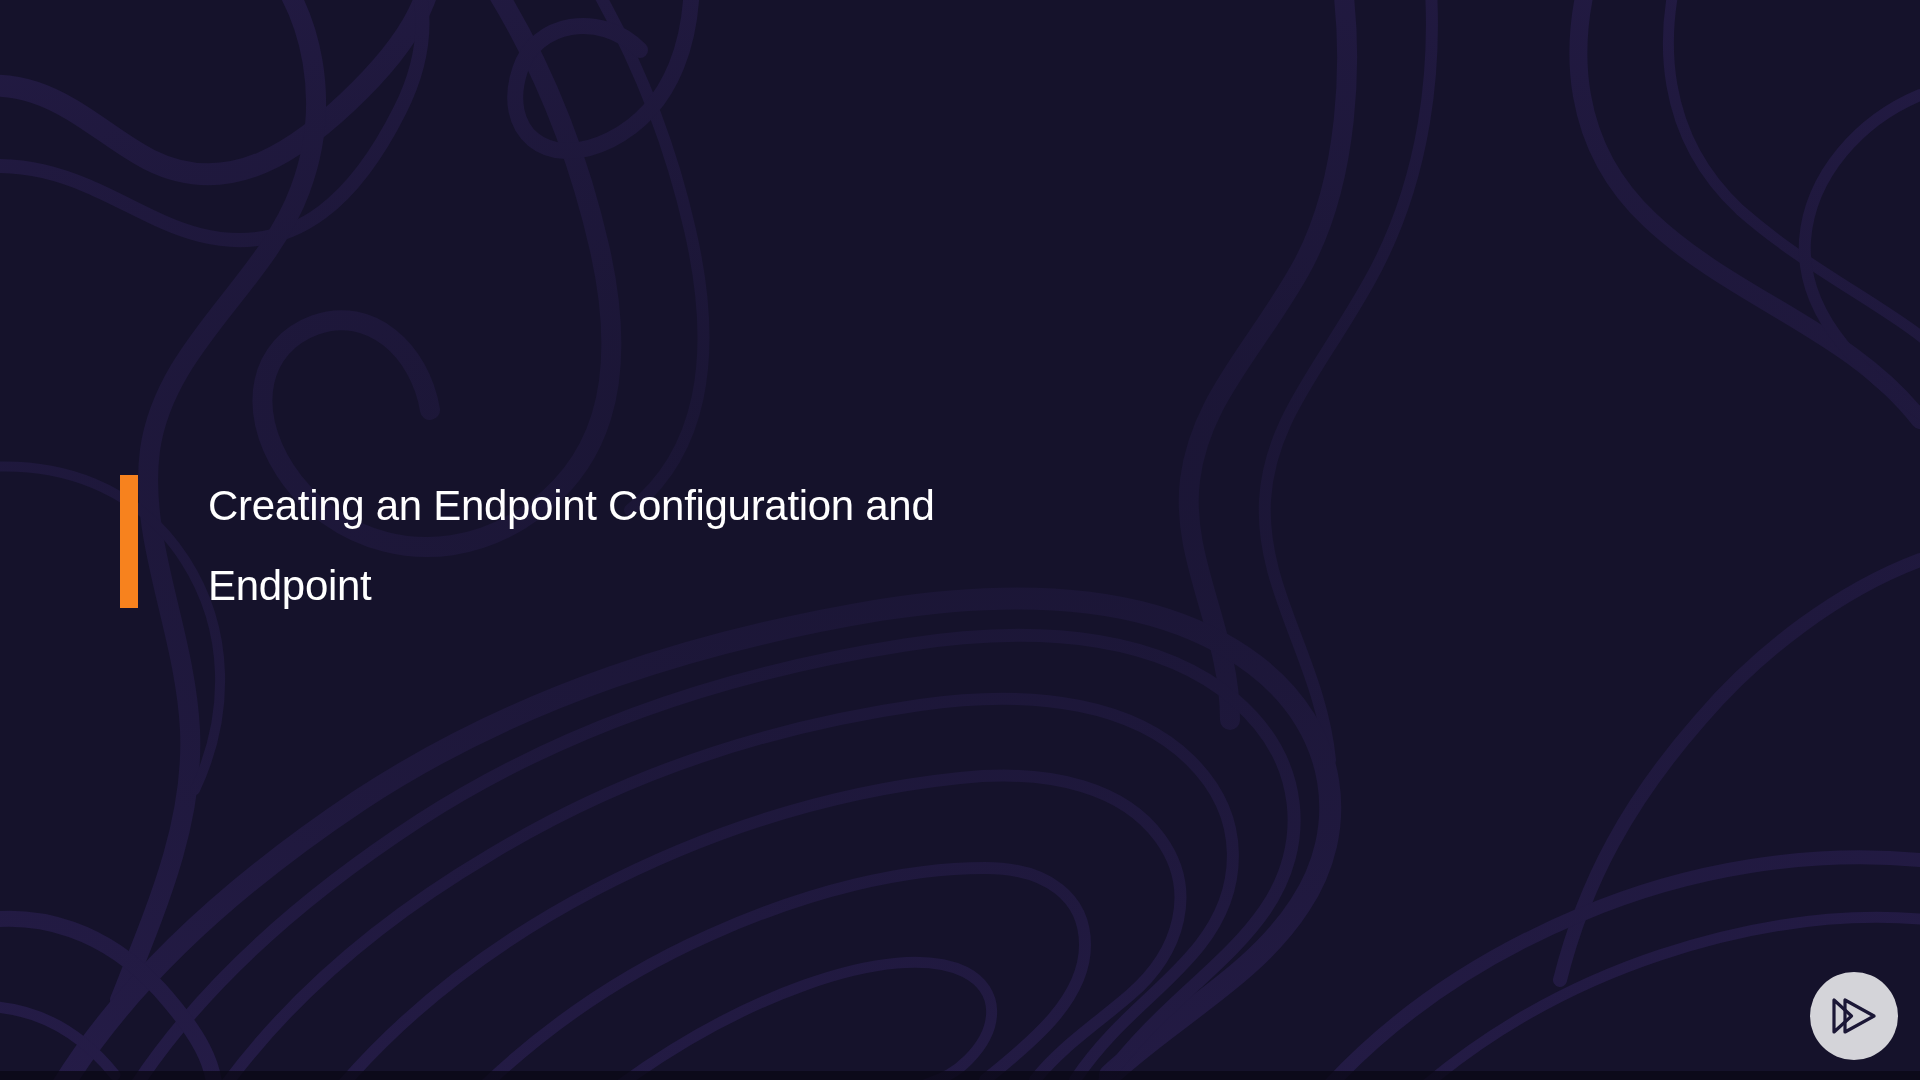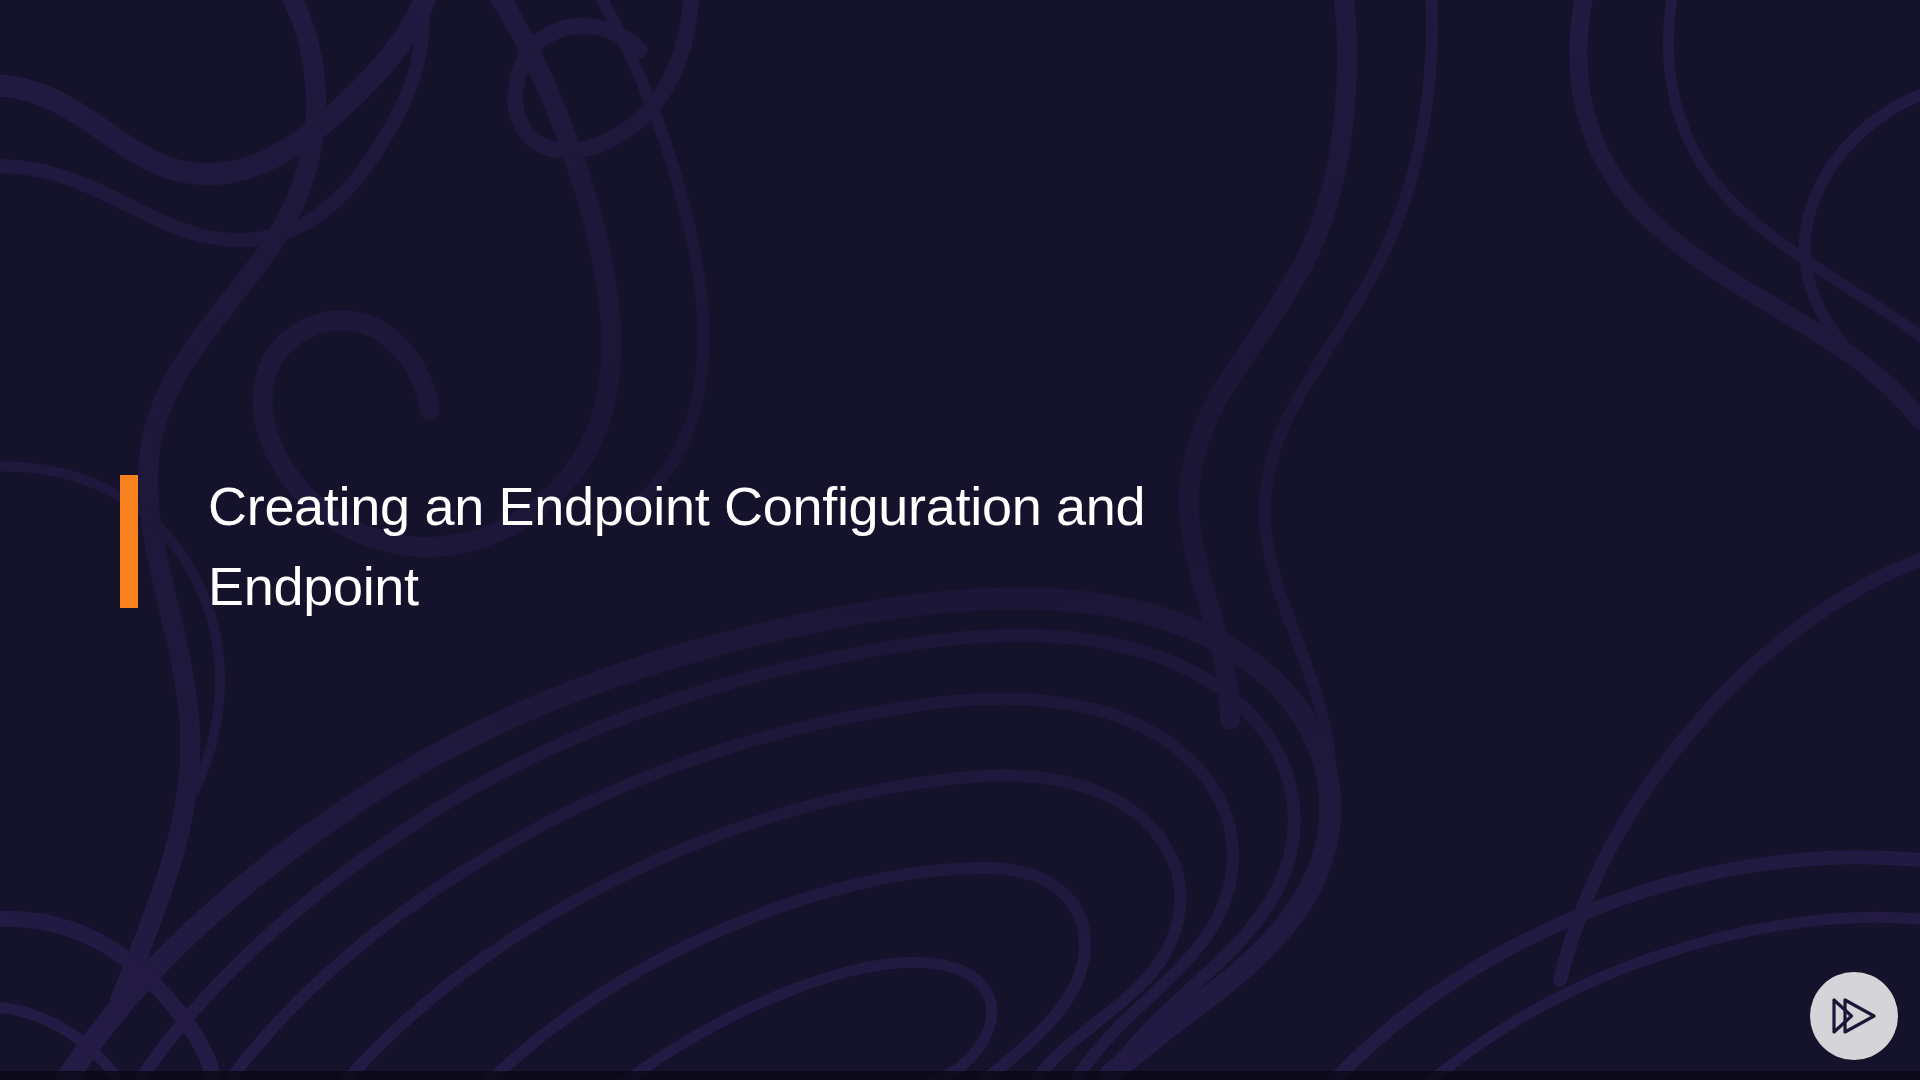--- a/index.html
+++ b/index.html
@@ -54,21 +54,21 @@
   #accent-bar {
     width: 18px;
     height: 133px;
     background: #f7821e;
     flex: 0 0 auto;
     margin-top: 9px;
   }
   #title-text {
     margin-left: 70px;
     color: #ffffff;
-    font-size: 54px;
+    font-size: 42px;
     line-height: 80px;
     font-weight: 400;
     letter-spacing: -0.3px;
     max-width: 1110px;
     white-space: pre-line;
     font-family: "Liberation Sans", sans-serif;
   }
 
   
   #brand-watermark {

